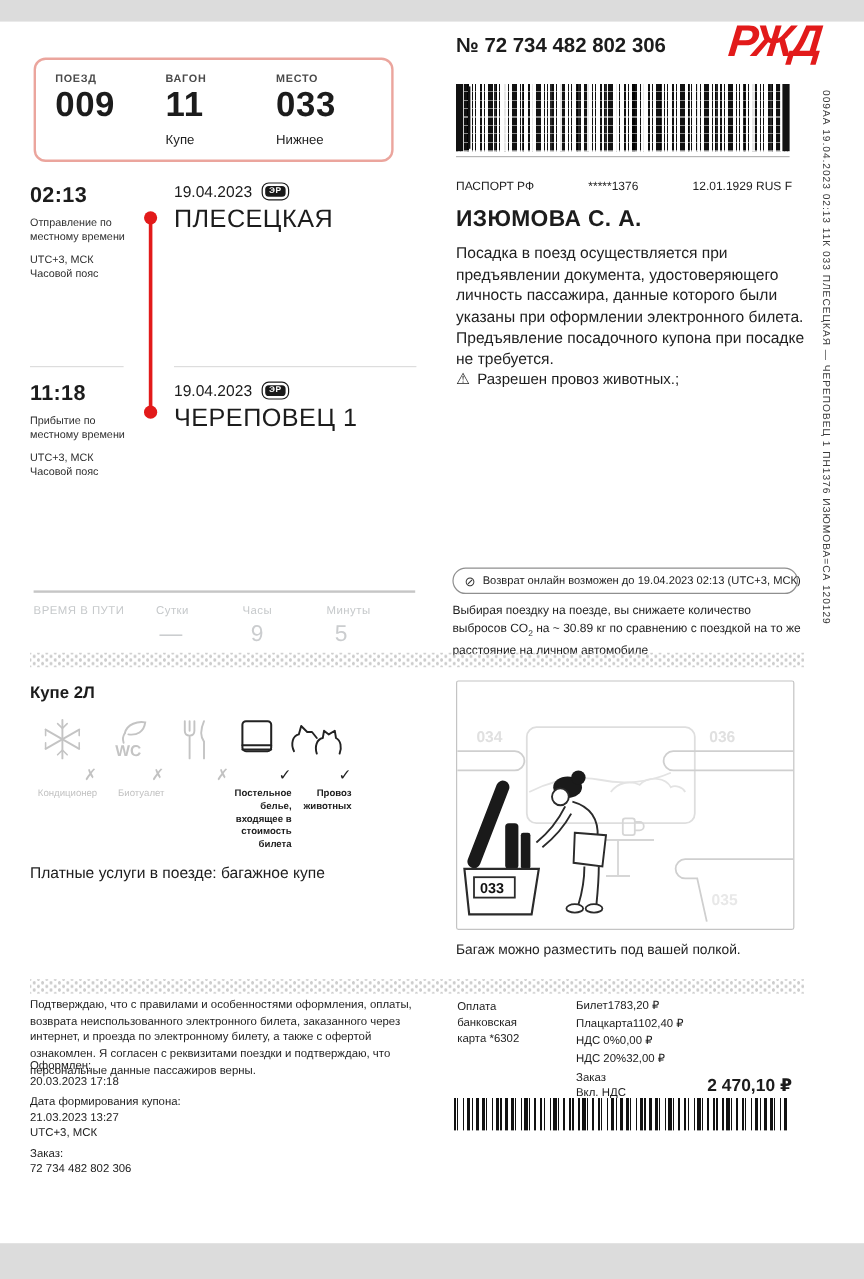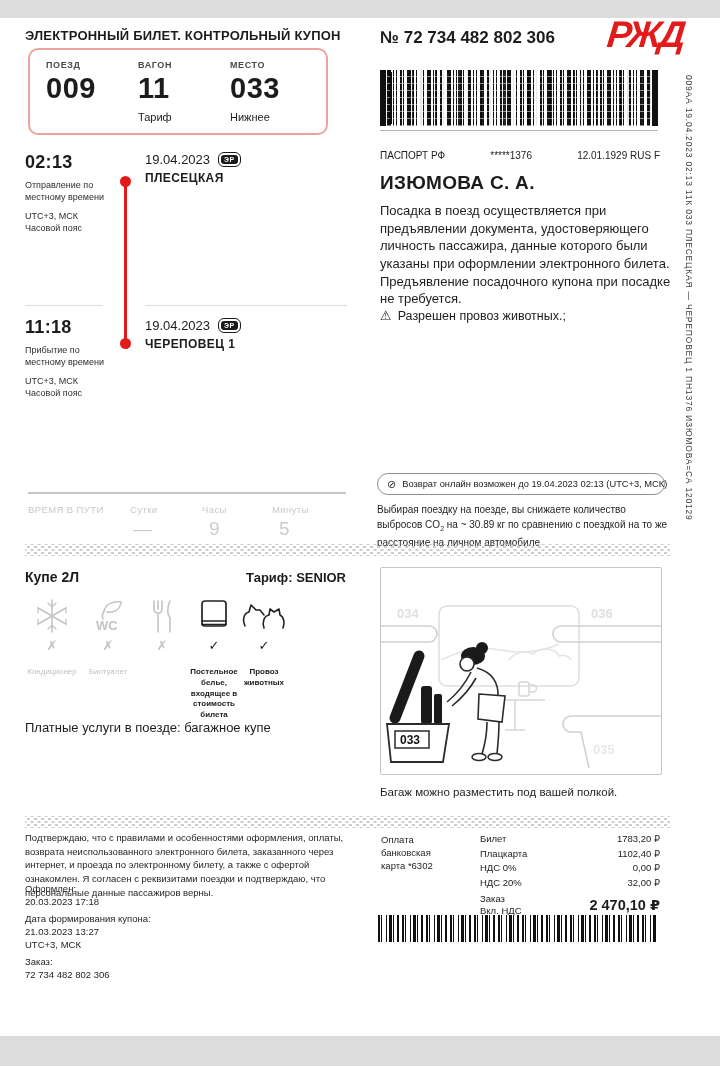--- a/index.html
+++ b/index.html
@@ -42,21 +42,21 @@
   .pname{left:380px;top:154px;font-size:19px;font-weight:bold;letter-spacing:.3px}
   .boarding{left:380px;top:184px;width:292px;font-size:13px;line-height:1.36;color:#1e1e1e}
   .pets{left:380px;top:290px;font-size:12.5px}
   .warnicon{font-size:13px;margin-right:6px}
   
   .time{font-size:18px;font-weight:bold;letter-spacing:.3px}
   .tnote{font-size:9px;line-height:1.3;color:#2e2e2e;width:80px}
   .tl-line{left:124px;top:165px;width:3px;height:160px;background:#E21A1A}
   .tl-dot{width:11px;height:11px;border-radius:50%;background:#E21A1A;left:120px}
   .stdate{font-size:13px;color:#1c1c1c;display:flex;align-items:center}
-  .stname{font-size:12px;font-weight:bold;letter-spacing:.4px;margin-top:4px}
+  .stname{font-size:21px;font-weight:normal;letter-spacing:.4px;margin-top:4px}
   .er-badge{display:inline-block;border:1.5px solid #1a1a1a;border-radius:6px;padding:2px;margin-left:8px;line-height:0}
   .er-inner{display:inline-block;background:#1a1a1a;color:#fff;border-radius:3px;
     font-size:7px;font-weight:bold;line-height:9px;padding:0 3px;letter-spacing:.5px}
   .hdiv{height:1px;background:#dddddd}
   
   .durline{left:28px;top:474px;width:318px;height:2px;background:#c6c6c6}
   .durlab{font-size:9.5px;color:#c6c9cb;letter-spacing:.4px}
   .durval{font-size:19px;color:#cbcdcf}
   
   .refund{left:377px;top:455px;width:288px;height:22px;border:1px solid #8f8f8f;border-radius:12px;
@@ -67,61 +67,60 @@
   
   .dots{height:12px;background-image:
       radial-gradient(circle,#cdcdcd 1.2px,transparent 1.5px),
       radial-gradient(circle,#cdcdcd 1.2px,transparent 1.5px);
     background-size:7px 6px;background-position:0 0,3.5px 3px}
   .dots1{left:25px;top:526px;width:645px}
   .dots2{left:25px;top:798px;width:645px}
   
   .cabclass{left:25px;top:551px;font-size:14px;font-weight:bold}
   .tariff{left:25px;top:552px;width:321px;text-align:right;font-size:13px;font-weight:bold}
-  .amen{position:absolute;top:578px;width:58px;text-align:center}
+  .amen{position:absolute;top:578px;width:58px;text-align:right}
   .amen .ic{height:42px}
   .amen .mark{font-size:13px;line-height:16px}
-  .amen .lab{font-size:8px;line-height:1.35;margin-top:13px;font-weight:bold}
+  .amen .lab{font-size:8px;line-height:1.35;margin-top:2px;font-weight:bold}
   .amen.off .lab{color:#c2c2c2;font-weight:normal}
   .amen.off .mark{color:#c2c2c2}
   .paid{left:25px;top:702px;font-size:13px}
   
   .illus{left:380px;top:549px;width:282px;height:208px;border:1px solid #c4c4c4;border-radius:2px;background:#fff}
   .caption{left:380px;top:768px;font-size:11.5px;color:#1e1e1e}
   
   .agree{left:25px;top:813px;width:330px;font-size:9.5px;line-height:1.44;color:#1e1e1e}
   .smline{font-size:9.5px;line-height:13px;color:#1e1e1e}
   .issued{left:25px;top:864px}
   .carrier{left:168px;top:864px}
   .gap{margin-top:4px}
   .paymeth{left:381px;top:815px}
   .paytable{left:480px;top:814px;width:180px}
-  .payrow{display:flex;justify-content:space-between;font-size:9.5px;line-height:14.5px}
+  .payrow{display:flex;font-size:9.5px;line-height:14.5px}
   .paytotal-lab{left:480px;top:875px}
   .paytotal-val{left:480px;top:879px;width:180px;text-align:right;font-size:14.5px;font-weight:bold}
   svg{display:block}
 </style>
 </head>
 <body>
 
 <div class="page">
 
-  <div class="abs title">ЭЛЕКТРОННЫЙ БИЛЕТ. КОНТРОЛЬНЫЙ КУПОН</div>
   <div class="abs tnum">№ 72 734 482 802 306</div>
   <div class="abs logo">РЖД</div>
 
   <div class="abs seatbox">
     <div class="sb-col" style="left:16px">
       <div class="sb-lab">ПОЕЗД</div>
       <div class="sb-num">009</div>
     </div>
     <div class="sb-col" style="left:108px">
       <div class="sb-lab">ВАГОН</div>
       <div class="sb-num">11</div>
-      <div class="sb-sub">Тариф</div>
+      <div class="sb-sub">Купе</div>
     </div>
     <div class="sb-col" style="left:200px">
       <div class="sb-lab">МЕСТО</div>
       <div class="sb-num">033</div>
       <div class="sb-sub">Нижнее</div>
     </div>
   </div>
 
   <div class="abs pdf417"></div>
   <div class="abs pdfline"></div>
@@ -184,21 +183,20 @@
     <span class="refico">⊘</span>
     <span>Возврат онлайн возможен до 19.04.2023 02:13 (UTC+3, МСК)</span>
   </div>
   <div class="abs eco">
     <span>Выбирая поездку на поезде, вы снижаете количество выбросов CO</span><sub>2</sub><span> на ~ 30.89 кг по сравнению с поездкой на то же расстояние на личном автомобиле</span>
   </div>
 
   <div class="abs dots dots1"></div>
 
   <div class="abs cabclass">Купе 2Л</div>
-  <div class="abs tariff">Тариф: SENIOR</div>
 
   <div class="amen off" style="left:23px">
     <div class="ic">
       <svg width="58" height="42" viewBox="0 0 58 42" fill="none" stroke="#c4c4c4" stroke-width="1.6" stroke-linecap="round">
         <line x1="29" y1="4" x2="29" y2="36"></line>
           <line x1="15" y1="12" x2="43" y2="28"></line>
           <line x1="43" y1="12" x2="15" y2="28"></line>
         <path d="M25 7l4 4 4-4M25 33l4-4 4 4M15 17v-5M43 17v-5M15 28v-5M43 28v-5" stroke-width="1.3"></path>
       </svg>
     </div>

